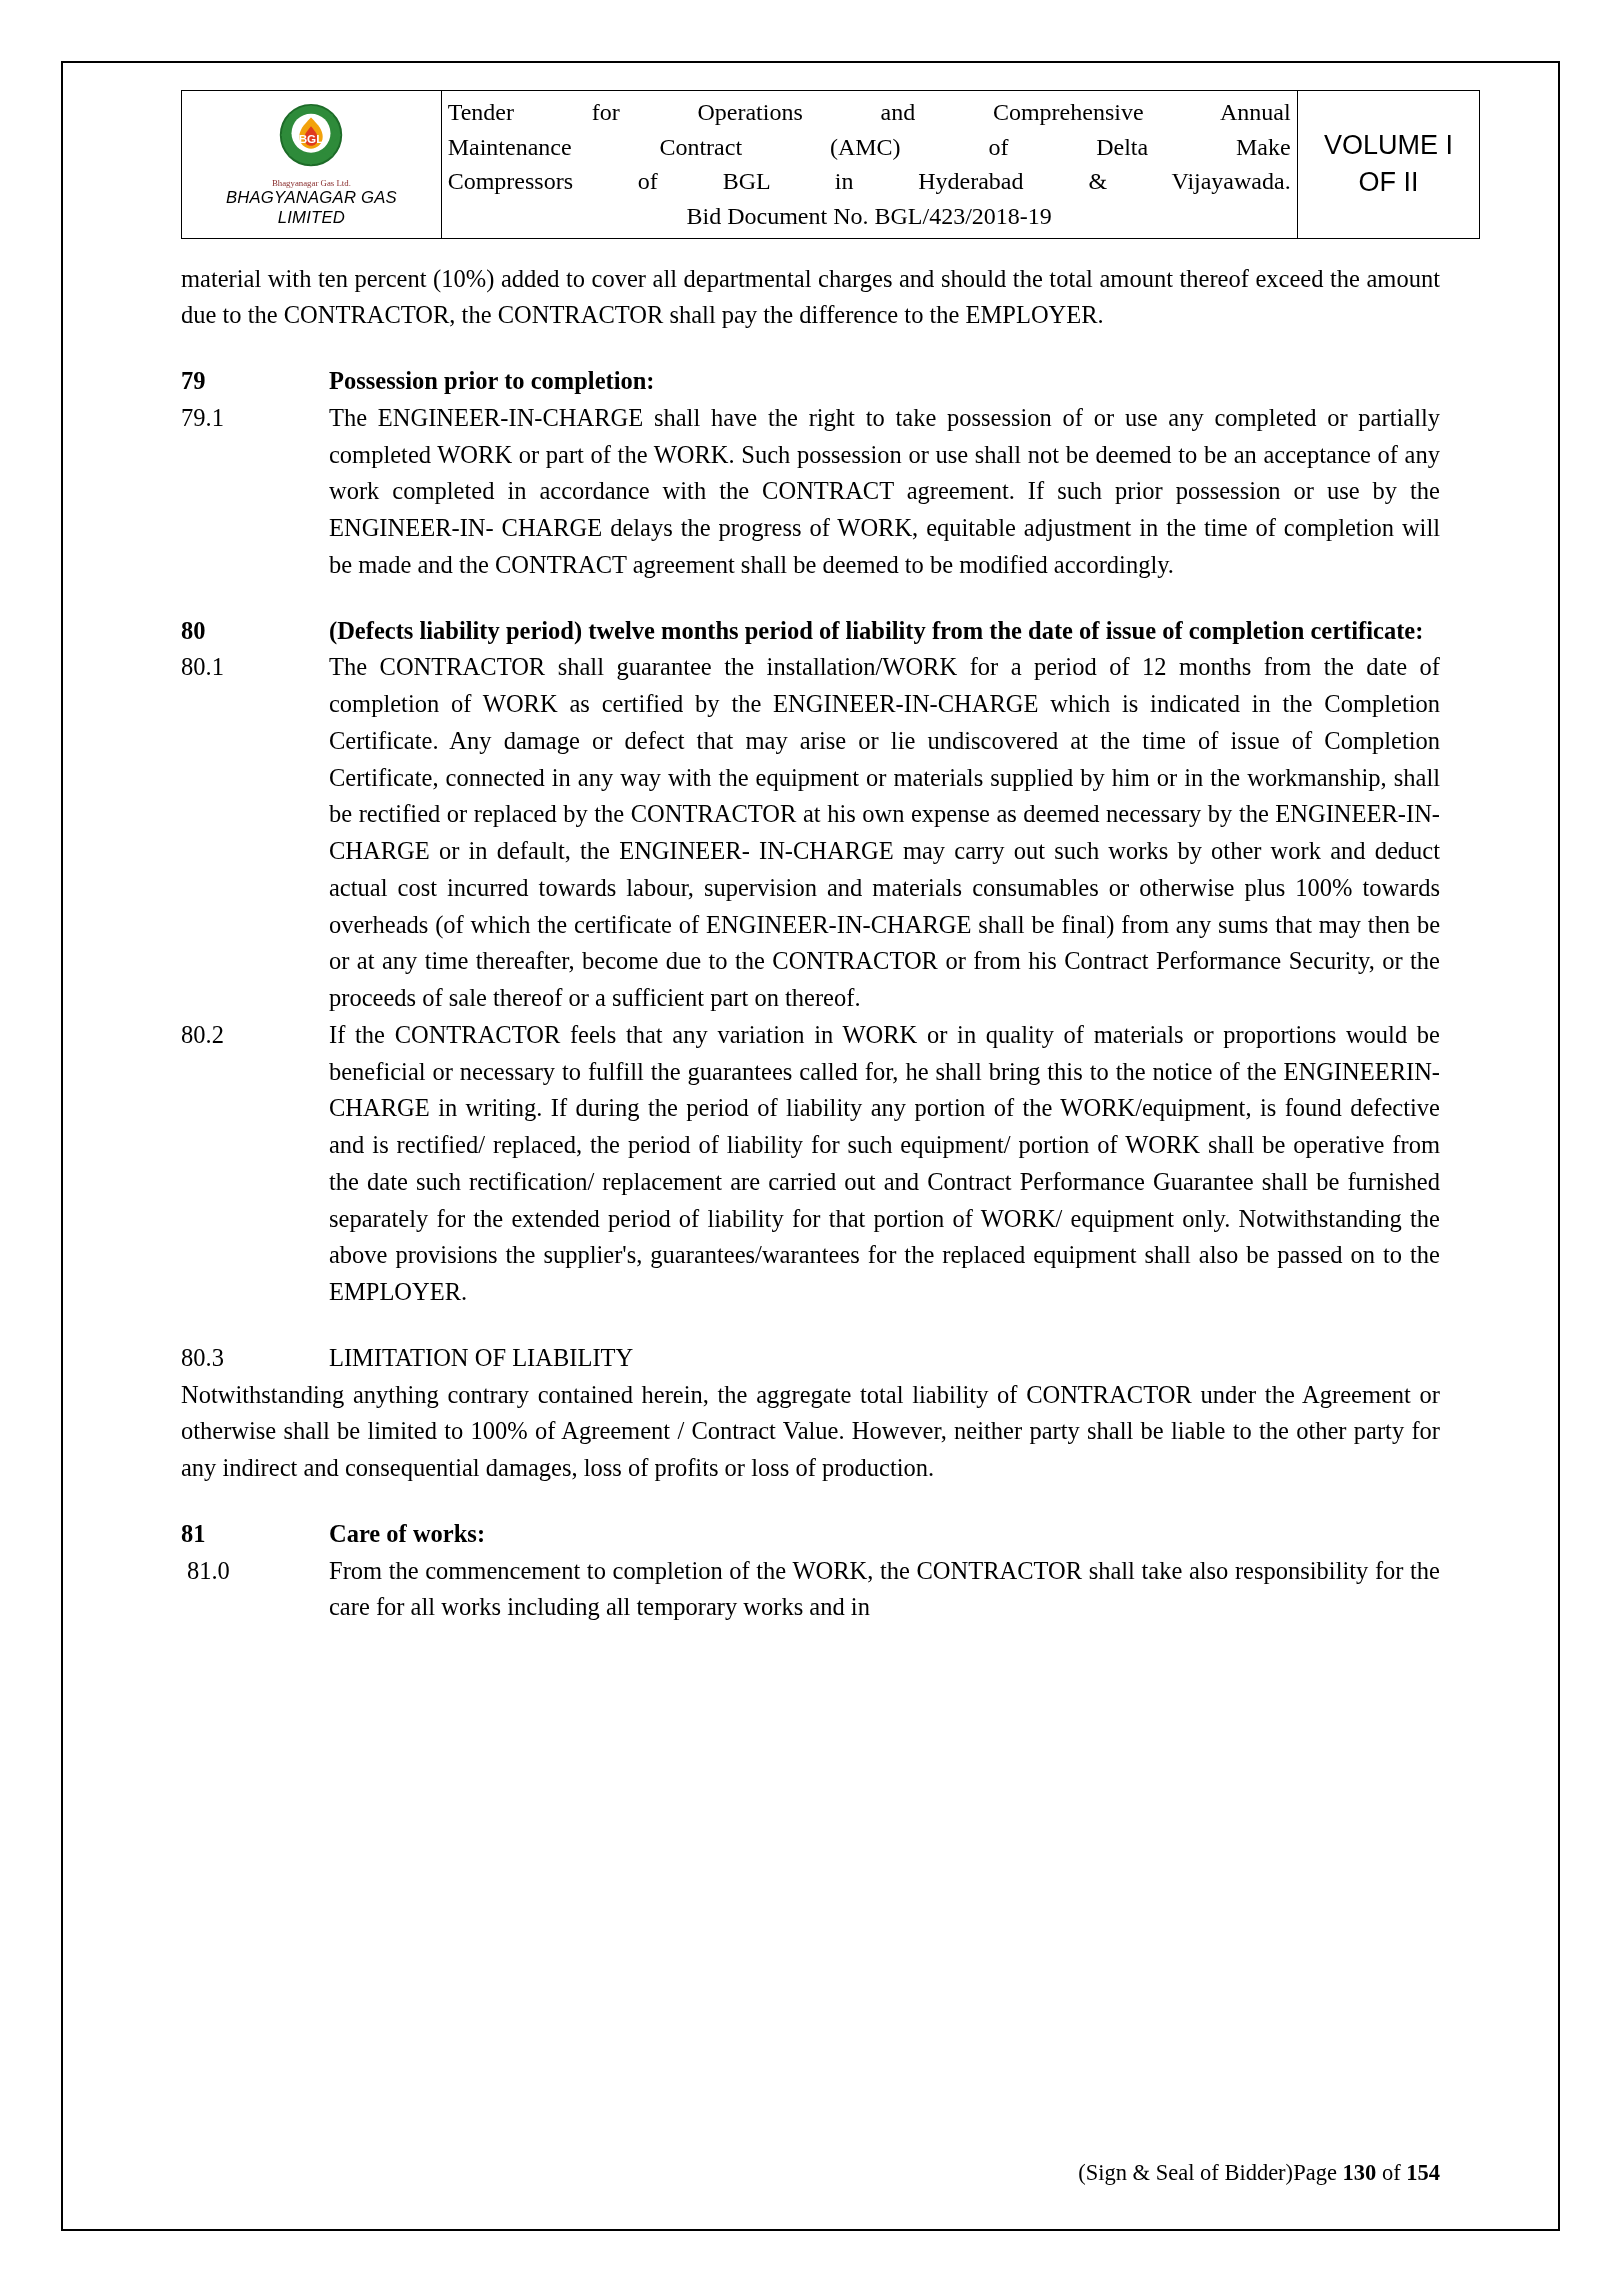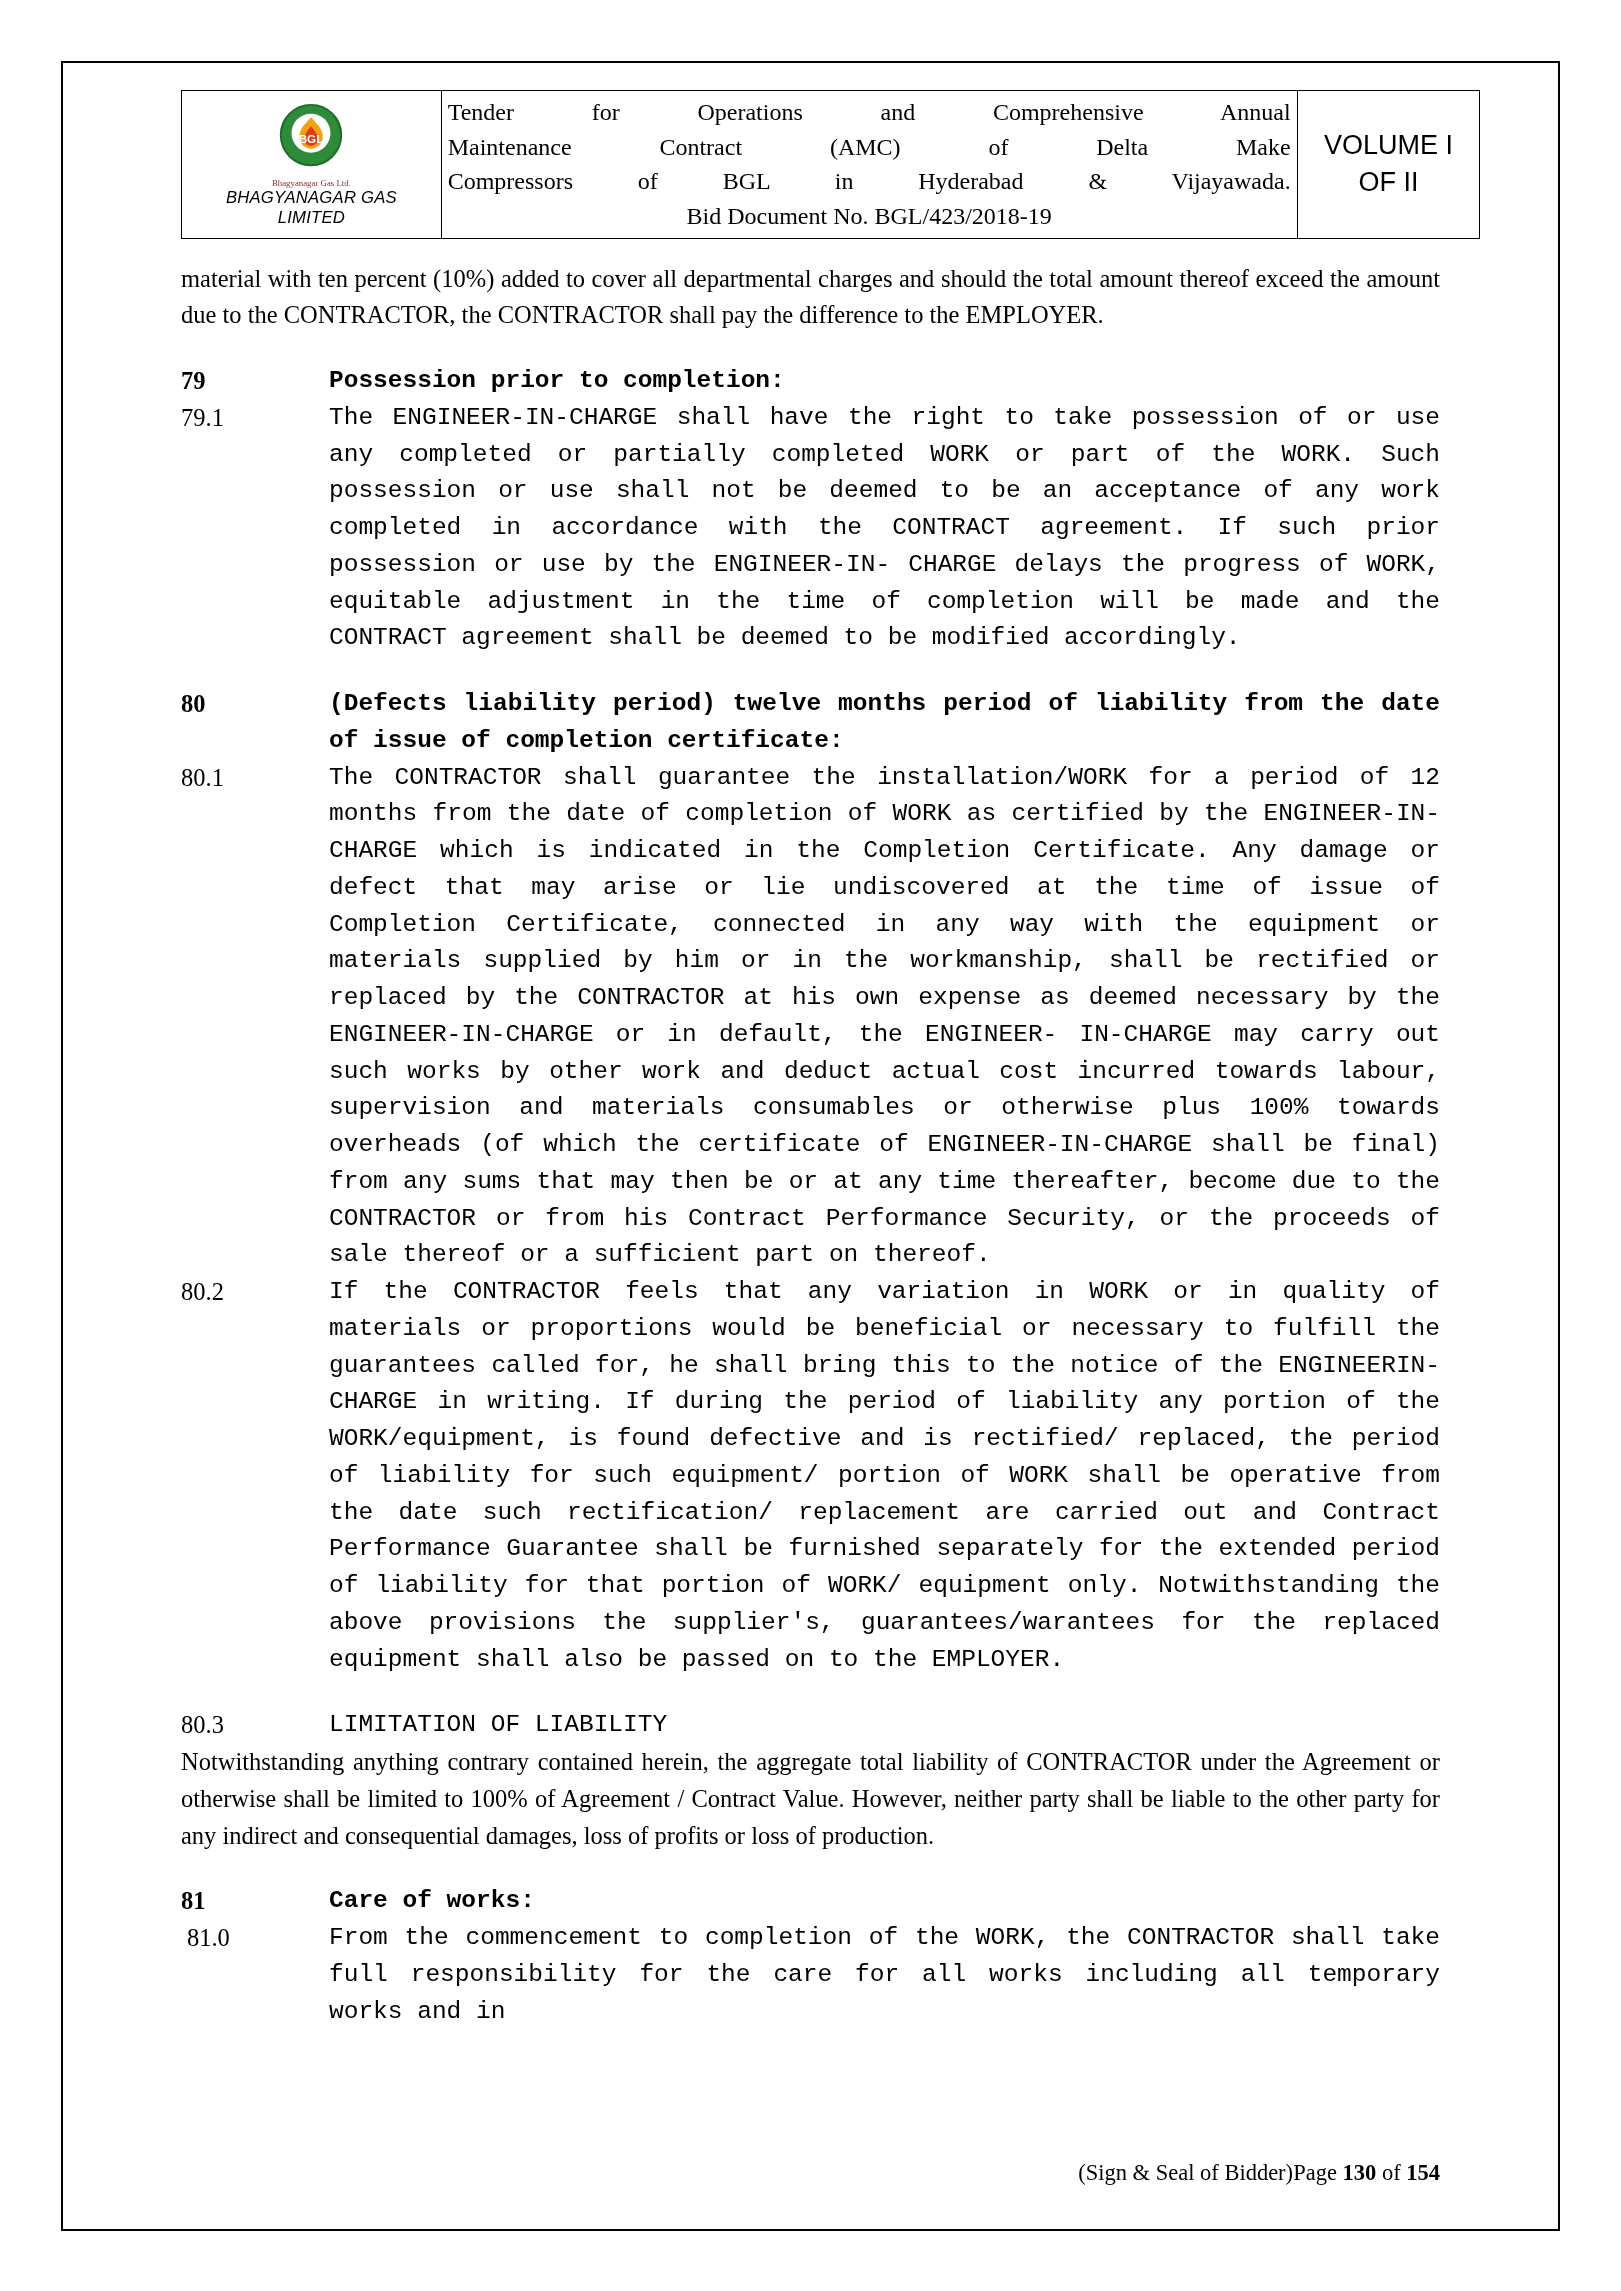--- a/index.html
+++ b/index.html
@@ -117,21 +117,20 @@
     flex: 0 0 116px;
     box-sizing: border-box;
     padding-right: 7.8px;
   }
   .row .num.narrow {
     padding-left: 5.9px;
   }
   .row .txt {
     flex: 1 1 auto;
     text-align: justify;
-    font-family: Liberation Mono, monospace;
   }
   .bold {
     font-weight: bold;
   }
   .gap {
     height: 29px;
   }
   .flush {
     text-align: justify;
   }
@@ -241,21 +240,21 @@
       <p class="para flush">Notwithstanding anything contrary contained herein, the aggregate total liability of CONTRACTOR under the Agreement or otherwise shall be limited to 100% of Agreement / Contract Value. However, neither party shall be liable to the other party for any indirect and consequential damages, loss of profits or loss of production.</p>
 
       <div class="gap"></div>
 
       <div class="row">
         <div class="num bold">81</div>
         <div class="txt bold">Care of works:</div>
       </div>
       <div class="row">
         <div class="num narrow">81.0</div>
-        <div class="txt">From the commencement to completion of the WORK, the CONTRACTOR shall take full responsibility for the care for all works including all temporary works and in</div>
+        <div class="txt">From the commencement to completion of the WORK, the CONTRACTOR shall take also responsibility for the care for all works including all temporary works and in</div>
       </div>
 
     </div>
   </div>
 
   <div class="footer">
     <div class="left">(Sign &amp; Seal of Bidder)</div>
     <div class="right">
       <span>Page</span>
       <b>130</b>

